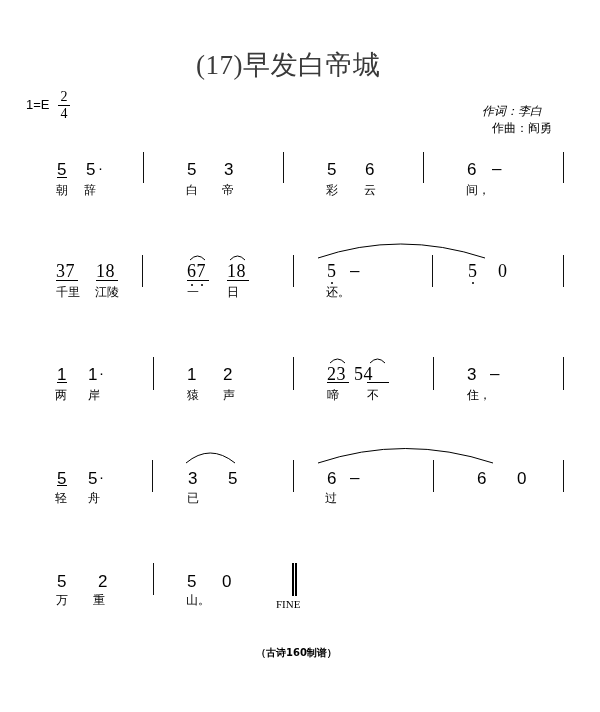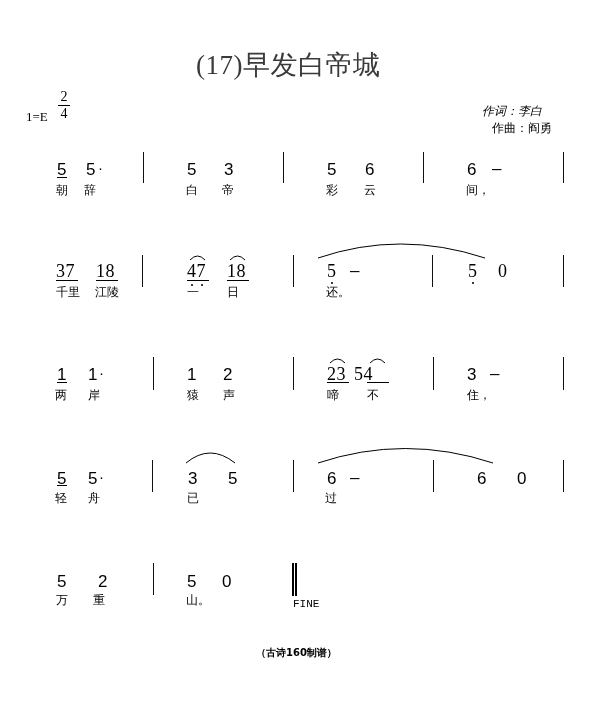--- a/index.html
+++ b/index.html
@@ -13,24 +13,23 @@
     }
     .abs { position: absolute; white-space: nowrap; }
     .title {
       font-family: "Liberation Serif", "DejaVu Serif", serif;
       font-size: 27px;
       line-height: 30px;
       color: #3a3a3a;
       letter-spacing: 0.5px;
     }
     .key {
-      font-family: Liberation Serif, serif;
+      font-family: Liberation Sans, sans-serif;
       font-size: 13px;
       line-height: 14px;
-      margin-top: 12px;
     }
     .ts {
       font-family: "Liberation Serif", "DejaVu Serif", serif;
       font-size: 14px;
       line-height: 14px;
       width: 12px;
       text-align: center;
     }
     .ts-line { position: absolute; height: 1px; background: #000; }
     .credit {
@@ -138,21 +137,21 @@
     <span class="abs ly" style="left:466px; top:184px;">间，</span>
   </div>
 
   <div>
     <span class="abs ns" style="left:56px; top:263px;">37</span>
     <div class="ul" style="left:56px; top:280px; width:22px;"></div>
     <span class="abs ns" style="left:96px; top:263px;">18</span>
     <div class="ul" style="left:96px; top:280px; width:22px;"></div>
     <div class="bar" style="left:142px; top:255px; height:32px;"></div>
 
-    <span class="abs ns" style="left:187px; top:263px;">47</span>
+    <span class="abs ns" style="left:187px; top:263px;">67</span>
     <div class="ul" style="left:187px; top:280px; width:22px;"></div>
     <div class="lo" style="left:191px; top:284px;"></div>
     <div class="lo" style="left:201px; top:284px;"></div>
     <span class="abs ns" style="left:227px; top:263px;">18</span>
     <div class="ul" style="left:227px; top:280px; width:22px;"></div>
     <div class="bar" style="left:293px; top:255px; height:32px;"></div>
 
     <span class="abs ns" style="left:327px; top:263px;">5</span>
     <div class="lo" style="left:331px; top:282px;"></div>
     <span class="abs n" style="left:350px; top:262px;">–</span>
@@ -228,21 +227,21 @@
   <div>
     <span class="abs n" style="left:57px; top:573px;">5</span>
     <span class="abs n" style="left:98px; top:573px;">2</span>
     <div class="bar" style="left:153px; top:563px; height:32px;"></div>
 
     <span class="abs n" style="left:187px; top:573px;">5</span>
     <span class="abs n" style="left:222px; top:573px;">0</span>
     <div class="bar-thick" style="left:292px; top:563px; height:33px;"></div>
     <div class="bar-thick" style="left:295px; top:563px; height:33px;"></div>
 
-    <span class="abs fine" style="left:293px; top:598px;">FINE</span>
+    <span class="abs fine" style="left:276px; top:598px;font-family:Liberation Serif, serif;">FINE</span>
 
     <span class="abs ly" style="left:56px; top:594px;">万</span>
     <span class="abs ly" style="left:93px; top:594px;">重</span>
     <span class="abs ly" style="left:186px; top:594px;">山。</span>
   </div>
 
   <div class="abs footer-credit" style="left:256px; top:647px;">（古诗160制谱）</div>
 
 </div>
 

